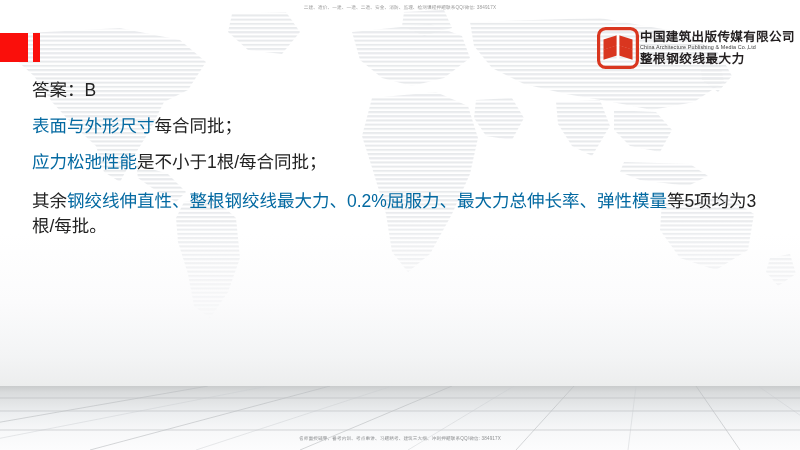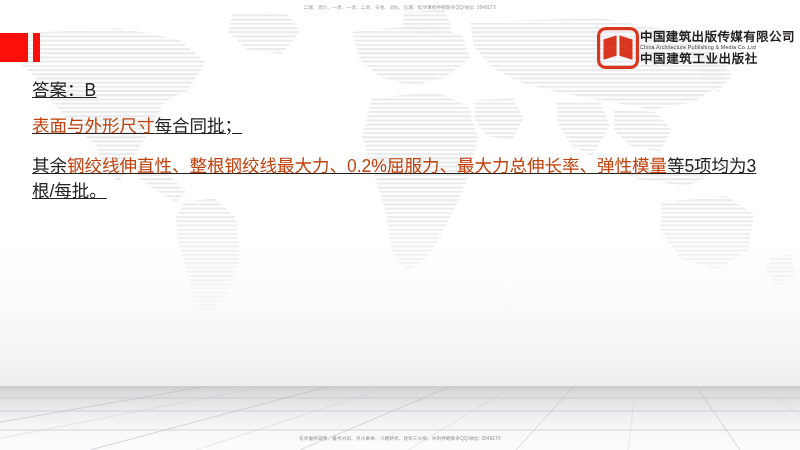--- a/index.html
+++ b/index.html
@@ -110,24 +110,23 @@
     position:absolute;
     left:32px; top:82px;
     width: 745px;
   }
   .line {
     color:#222222;
     font-size:17.5px;
     line-height: 1;
     margin:0 0 17px 0;
     white-space:nowrap;
-    text-decoration:underline;
   }
   .line.wrap { white-space:normal; line-height:1.45; margin-bottom:0;margin-top:10px; }
-  .g { color:#c2410c; }
+  .g { color:#0369a1; }
   .line .ans-val { letter-spacing:.3px; }
   #l-answer { margin-bottom: 18px; }
   #l-analysis { margin-bottom: 19px; }
   #l-item1 { margin-bottom: 19px; }
   #l-item2 { margin-bottom: 17px; }
 </style>
 </head>
 <body>
 
 <div id="slide">
@@ -198,35 +197,38 @@
         <path d="M6.5 12.5 L20 8.2 L20 18.5 L6.5 22.8 Z" fill="#d9361f"></path>
         <path d="M22 8.2 L35.5 12.5 L35.5 22.8 L22 18.5 Z" fill="#d9361f"></path>
         <path d="M6.5 22.5 L20 18.2 L20 28.5 L6.5 32.8 Z" fill="#d9361f"></path>
         <path d="M22 18.2 L35.5 22.5 L35.5 32.8 L22 28.5 Z" fill="#d9361f"></path>
         <rect x="19.6" y="7.4" width="2.8" height="26" fill="#ffffff"></rect>
       </svg>
     </span>
     <span class="logo-text">
       <span class="logo-cn1">中国建筑出版传媒有限公司</span>
       <span class="logo-en">China Architecture Publishing &amp; Media Co.,Ltd</span>
-      <span class="logo-cn2">中国建筑工业出版社</span>
+      <span class="logo-cn2">整根钢绞线最大力</span>
     </span>
   </div>
 
   <div class="content">
 
     <p class="line" id="l-answer">
       <span>答案：</span><span class="ans-val">B</span>
     </p>
 
 
     <p class="line" id="l-item1">
       <span class="g">表面与外形尺寸</span><span>每合同批；</span>
     </p>
 
+    <p class="line" id="l-item2">
+      <span class="g">应力松弛性能</span><span>是不小于1根/每合同批；</span>
+    </p>
 
     <p class="line wrap" id="l-item3">
       <span>其余</span><span class="g">钢绞线伸直性、整根钢绞线最大力、0.2%屈服力、最大力总伸长率、弹性模量</span><span>等5项均为3根/每批。</span>
     </p>
 
   </div>
 
   <div class="floor-shadow"></div>
   <div class="floor">
     <svg viewBox="0 0 800 64" preserveAspectRatio="none" aria-hidden="true">

